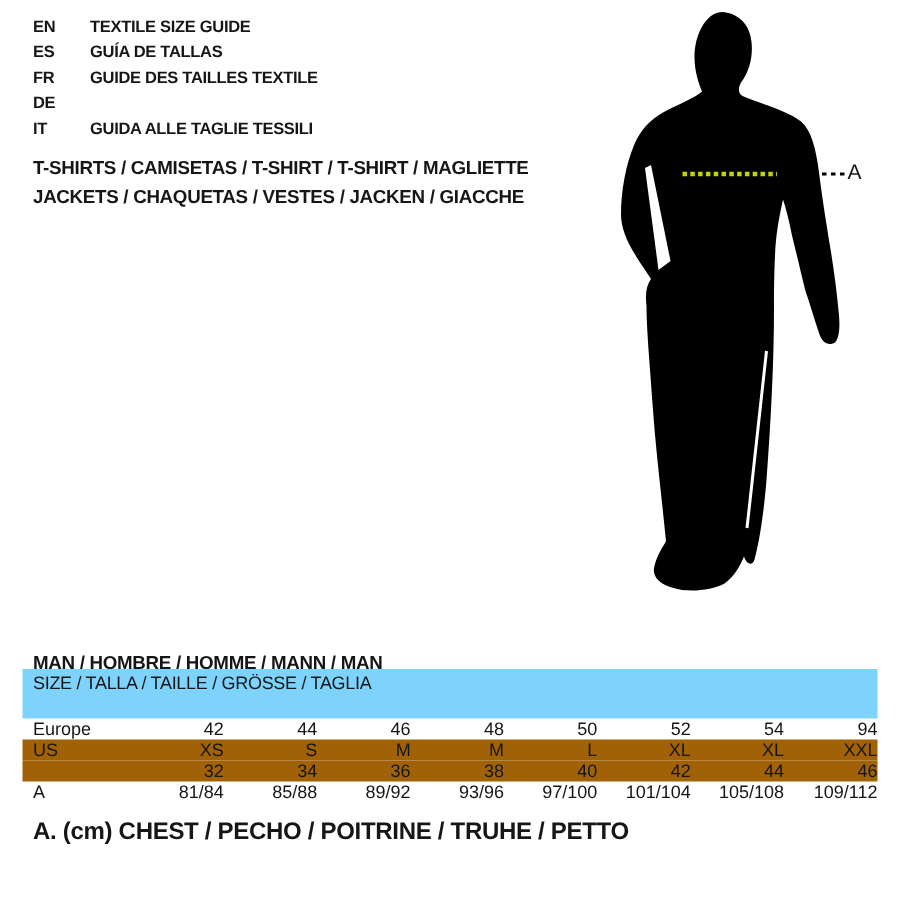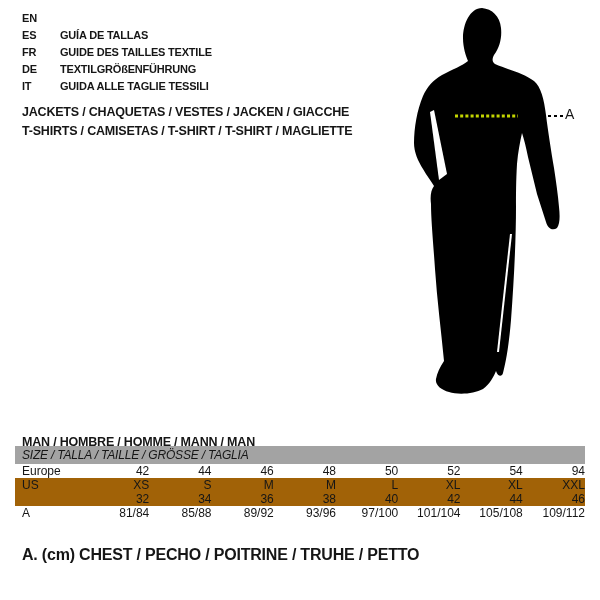--- a/index.html
+++ b/index.html
@@ -23,58 +23,58 @@
 
   
   .figure { left:400px; top:0; width:170px; height:400px; }
   .a-label { left:565px; top:106px; font-size:14px; }
 
   
   .section-title { left:22px; top:435px; font-weight:bold; font-size:12.5px; letter-spacing:-0.2px; }
 
   
   .size-table { left:15px; top:446px; width:570px; font-size:12px; }
-  .t-header { height:18px; line-height:18px; background:#a3a3a3;
-              padding-left:7px; letter-spacing:-0.2px;font-style:italic; }
+  .t-header { height:33px; line-height:18px; background:#7dd3fc;
+              padding-left:7px; letter-spacing:-0.2px; }
   .t-row { display:flex; height:14px; align-items:center; }
   .t-row.shaded { background:#a16207; }
   .t-label { width:72px; padding-left:7px; }
   .t-cell { flex:1; text-align:right; }
 
   
   .footnote { left:22px; top:546px; font-weight:bold; font-size:16px; letter-spacing:-0.2px; }
 </style>
 </head>
 <body>
 
 <div class="abs langs">
   <div class="lang-row">
     <span class="lang-code">EN</span>
+    <span>TEXTILE SIZE GUIDE</span>
   </div>
   <div class="lang-row">
     <span class="lang-code">ES</span>
     <span>GUÍA DE TALLAS</span>
   </div>
   <div class="lang-row">
     <span class="lang-code">FR</span>
     <span>GUIDE DES TAILLES TEXTILE</span>
   </div>
   <div class="lang-row">
     <span class="lang-code">DE</span>
-    <span>TEXTILGRÖßENFÜHRUNG</span>
   </div>
   <div class="lang-row">
     <span class="lang-code">IT</span>
     <span>GUIDA ALLE TAGLIE TESSILI</span>
   </div>
 </div>
 
 <div class="abs cats">
+  <div>T-SHIRTS / CAMISETAS / T-SHIRT / T-SHIRT / MAGLIETTE</div>
   <div>JACKETS / CHAQUETAS / VESTES / JACKEN / GIACCHE</div>
-  <div>T-SHIRTS / CAMISETAS / T-SHIRT / T-SHIRT / MAGLIETTE</div>
 </div>
 
 <svg class="abs figure" viewBox="0 0 170 400" width="170" height="400" xmlns="http://www.w3.org/2000/svg">
   <path d="M 82,8
            C 92,9 100,16 101,28
            C 102,37 100,47 94,55
            C 92,59 92,62 95,64
            C 106,69 124,73 134,81
            C 141,87 144,99 146,115
            C 148,131 151,150 154,168

